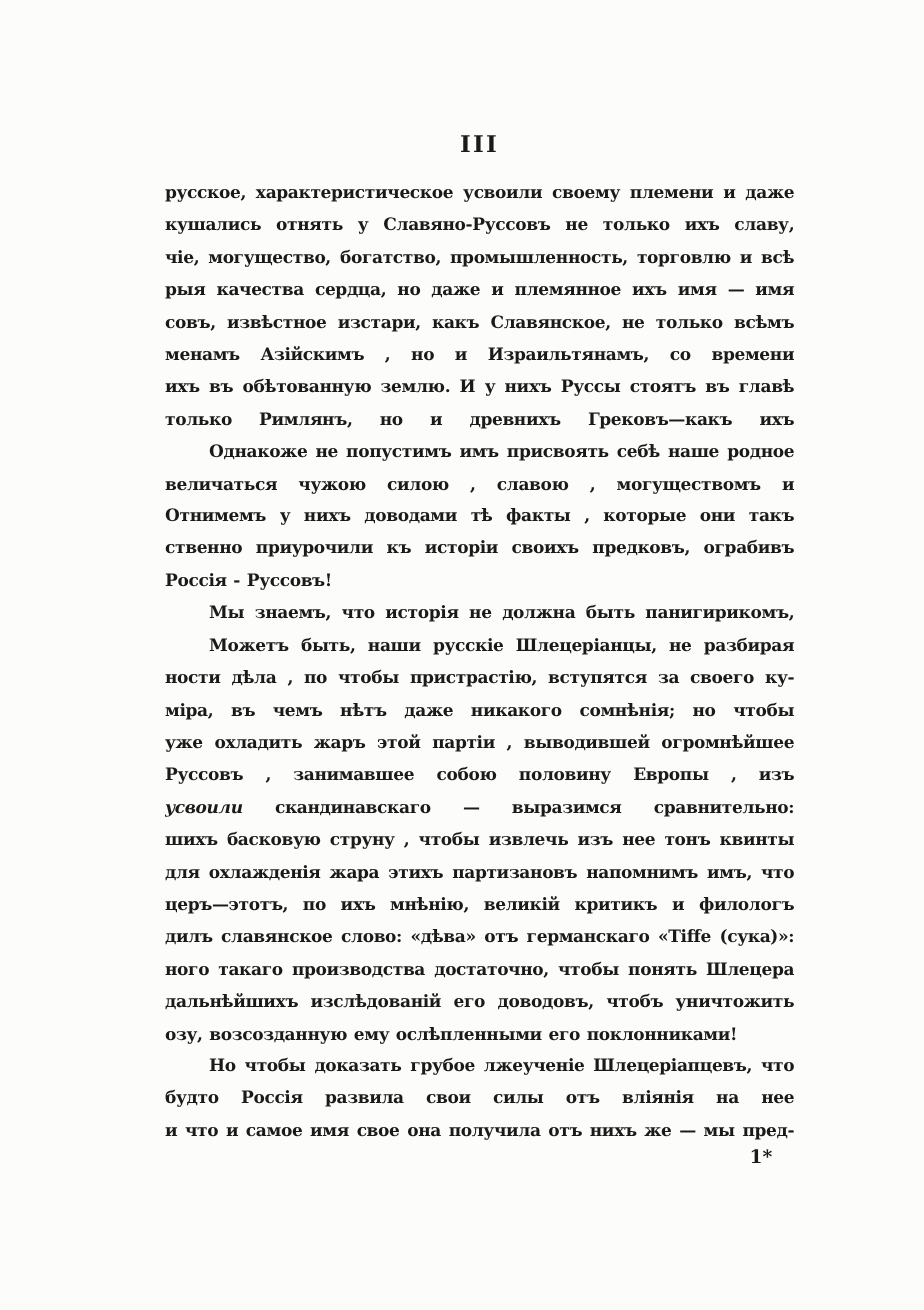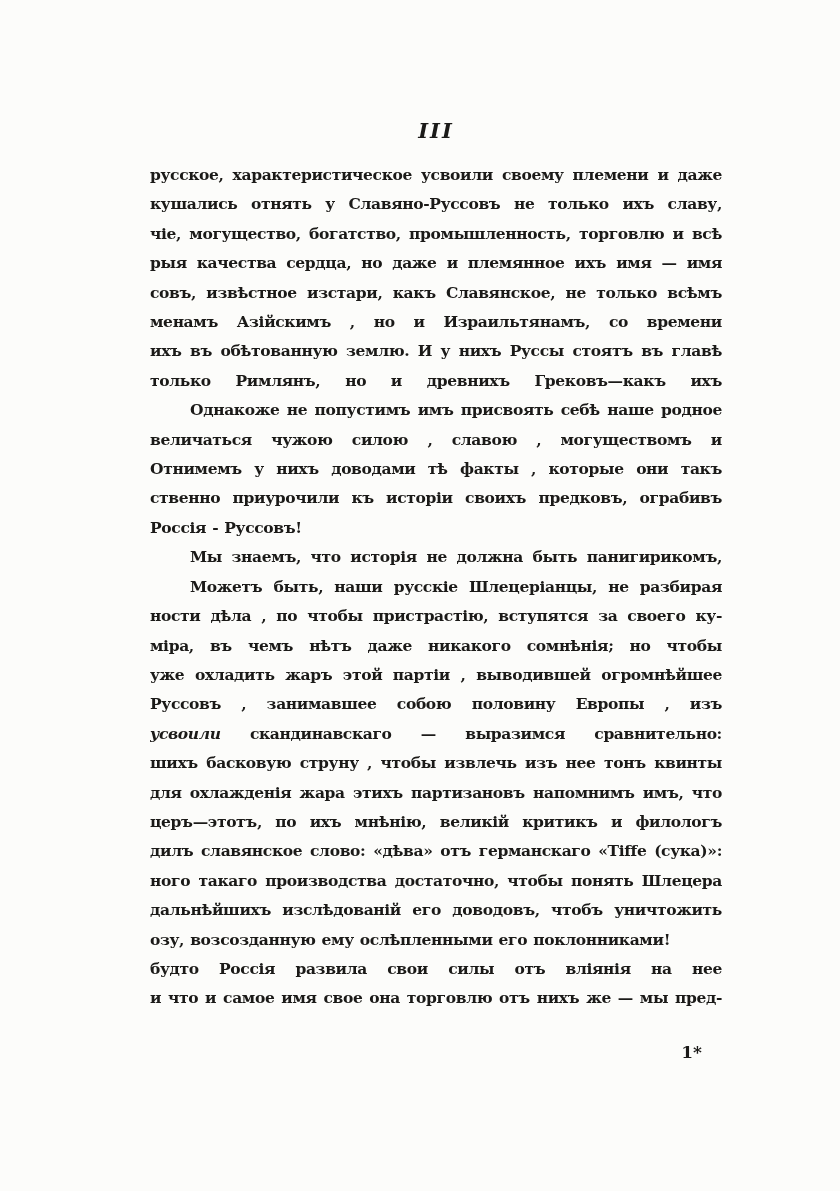--- a/index.html
+++ b/index.html
@@ -15,21 +15,20 @@
     overflow: hidden;
     color: #1b1a18;
   }
   .page-number {
     position: absolute;
     top: 118px; left: 150px; width: 572px;
     text-align: center;
     font-size: 21px;
     font-weight: bold;
     letter-spacing: 2px;
-    font-style: italic;
   }
   .text-block {
     position: absolute;
     top: 160px; left: 150px; width: 572px;
     font-size: 15.5px;
     font-weight: bold;
     letter-spacing: -0.35px;
     word-spacing: 1px;
   }
   .paragraph { margin: 0; }
@@ -89,19 +88,20 @@
         <div class="line"><span class="italic">усвоили</span><span> скандинавскаго — выразимся сравнительно: натягивав-</span></div>
         <div class="line"><span>шихъ басковую струну , чтобы извлечь изъ нее тонъ квинты —</span></div>
         <div class="line"><span>для охлажденія жара этихъ партизановъ напомнимъ имъ, что Шле-</span></div>
         <div class="line"><span>церъ—этотъ, по ихъ мнѣнію, великій критикъ и филологъ произво-</span></div>
         <div class="line"><span>дилъ славянское слово: «дѣва» отъ германскаго «Tiffe (сука)»: од-</span></div>
         <div class="line"><span>ного такаго производства достаточно, чтобы понять Шлецера безъ</span></div>
         <div class="line"><span>дальнѣйшихъ изслѣдованій его доводовъ, чтобъ уничтожить апоѳе-</span></div>
         <div class="line para-end"><span>озу, возсозданную ему ослѣпленными его поклонниками!</span></div>
       </div>
       <div class="paragraph">
+        <div class="line indent"><span>Но чтобы доказать грубое лжеученіе Шлецеріапцевъ, что</span></div>
         <div class="line"><span>будто Россія развила свои силы отъ вліянія на нее Скандинавовъ,</span></div>
-        <div class="line"><span>и что и самое имя свое она торговлю отъ нихъ же — мы пред-</span></div>
+        <div class="line"><span>и что и самое имя свое она получила отъ нихъ же — мы пред-</span></div>
       </div>
     </div>
 
   <div class="signature-mark">1*</div>
 </div>
 
 </body></html>

